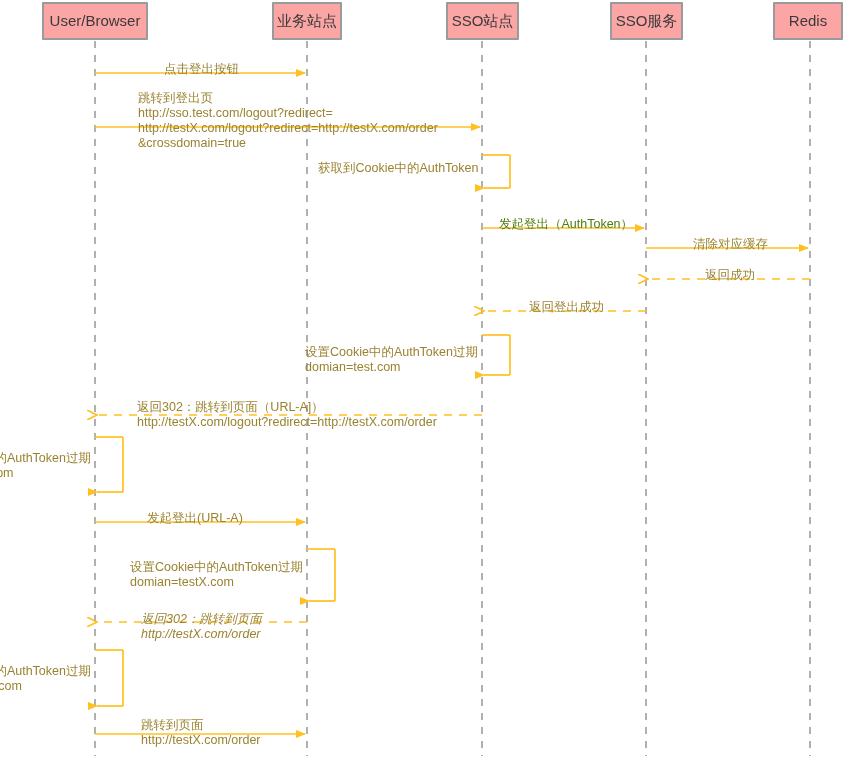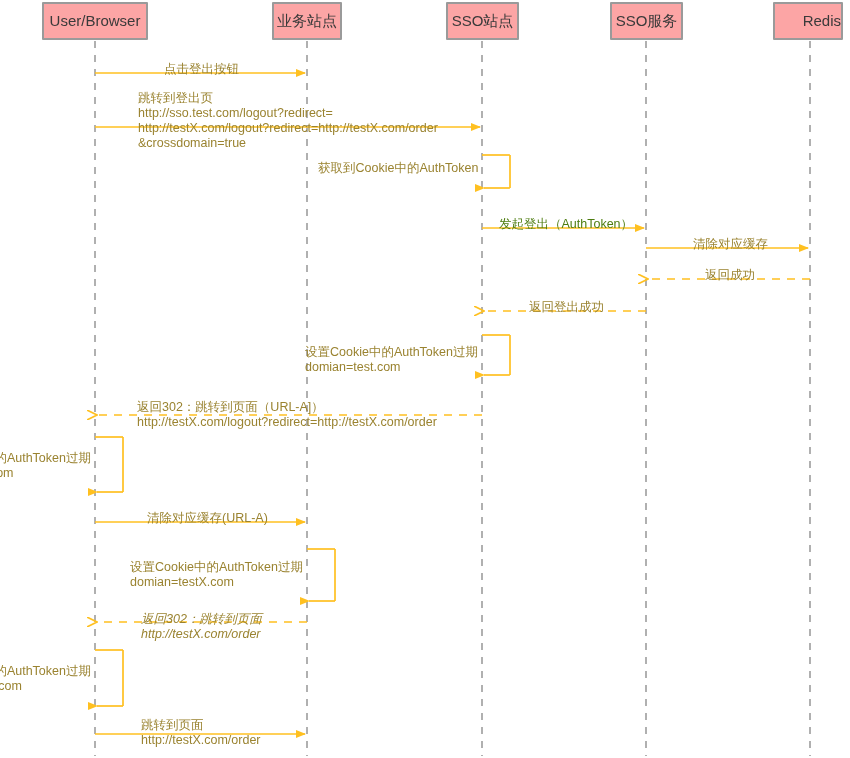--- a/index.html
+++ b/index.html
@@ -130,40 +130,40 @@
         <g>
           <line x1="95" y1="734" x2="305" y2="734" stroke="#FFC020" stroke-width="1.7" marker-end="url(#arrowFull)"></line>
         </g>
       </g>
   </svg>
   <div id="participants-layer">
       <div class="participant" style="left: 42px; top: 2px; width: 106px; border-color: rgb(154, 154, 154); color: rgb(58, 58, 58);"><span>User/Browser</span></div>
       <div class="participant" style="left: 272px; top: 2px; width: 70px; border-color: rgb(154, 154, 154); color: rgb(58, 58, 58);"><span>业务站点</span></div>
       <div class="participant" style="left: 446px; top: 2px; width: 73px; border-color: rgb(154, 154, 154); color: rgb(58, 58, 58);"><span>SSO站点</span></div>
       <div class="participant" style="left: 610px; top: 2px; width: 73px; border-color: rgb(154, 154, 154); color: rgb(58, 58, 58);"><span>SSO服务</span></div>
-      <div class="participant" style="left: 773px; top: 2px; width: 70px; border-color: rgb(154, 154, 154); color: rgb(58, 58, 58); text-align: right;"><span>Redis</span></div>
+      <div class="participant" style="left: 773px; top: 2px; width: 70px; border-color: rgb(154, 154, 154); color: rgb(58, 58, 58);"><span>Redis</span></div>
     </div>
   <div id="labels-layer">
       <div class="msg-label" style="color: rgb(154, 131, 48); top: 62px; left: 164px;">点击登出按钮</div>
       <div class="msg-label" style="color: rgb(154, 131, 48); top: 91px; left: 138px;">跳转到登出页
 http://sso.test.com/logout?redirect=
 http://testX.com/logout?redirect=http://testX.com/order
 &amp;crossdomain=true</div>
       <div class="msg-label" style="color: rgb(154, 131, 48); top: 161px; left: 318px;">获取到Cookie中的AuthToken</div>
       <div class="msg-label" style="color: #4d7c0f; top: 217px; left: 499px;">发起登出（AuthToken）</div>
       <div class="msg-label" style="color: rgb(154, 131, 48); top: 237px; left: 693px;">清除对应缓存</div>
       <div class="msg-label" style="color: rgb(154, 131, 48); top: 268px; left: 705px;">返回成功</div>
       <div class="msg-label" style="color: rgb(154, 131, 48); top: 300px; left: 529px;">返回登出成功</div>
       <div class="msg-label" style="color: rgb(154, 131, 48); top: 345px; left: 305px;">设置Cookie中的AuthToken过期
 domian=test.com</div>
       <div class="msg-label" style="color: rgb(154, 131, 48); top: 400px; left: 137px;">返回302：跳转到页面（URL-A]）
 http://testX.com/logout?redirect=http://testX.com/order</div>
       <div class="msg-label" style="color: rgb(154, 131, 48); top: 451px; left: -82px;">设置Cookie中的AuthToken过期
 domain=test.com</div>
-      <div class="msg-label" style="color: rgb(154, 131, 48); top: 511px; left: 147px;">清除对应缓存(URL-A)</div>
+      <div class="msg-label" style="color: rgb(154, 131, 48); top: 511px; left: 147px;">发起登出(URL-A)</div>
       <div class="msg-label" style="color: rgb(154, 131, 48); top: 560px; left: 130px;">设置Cookie中的AuthToken过期
 domian=testX.com</div>
       <div class="msg-label" style="color: rgb(154, 131, 48); top: 612px; left: 141px; font-style: italic;">返回302：跳转到页面
 http://testX.com/order</div>
       <div class="msg-label" style="color: rgb(154, 131, 48); top: 664px; left: -82px;">设置Cookie中的AuthToken过期
 domian=testX.com</div>
       <div class="msg-label" style="color: rgb(154, 131, 48); top: 718px; left: 141px;">跳转到页面
 http://testX.com/order</div>
     </div>
 </div>

